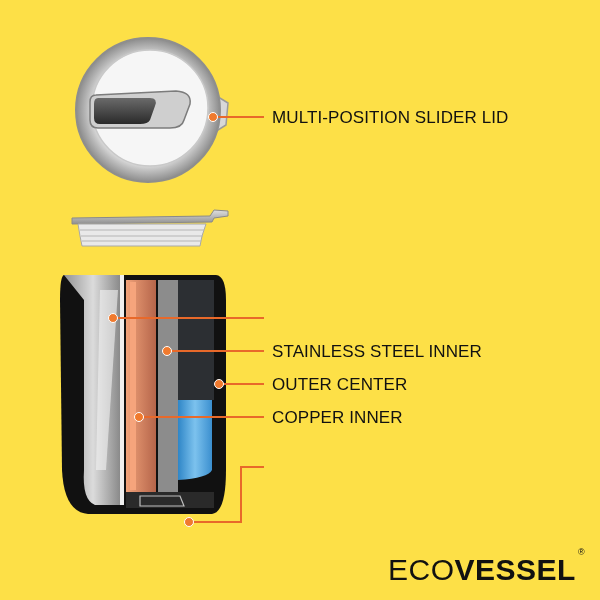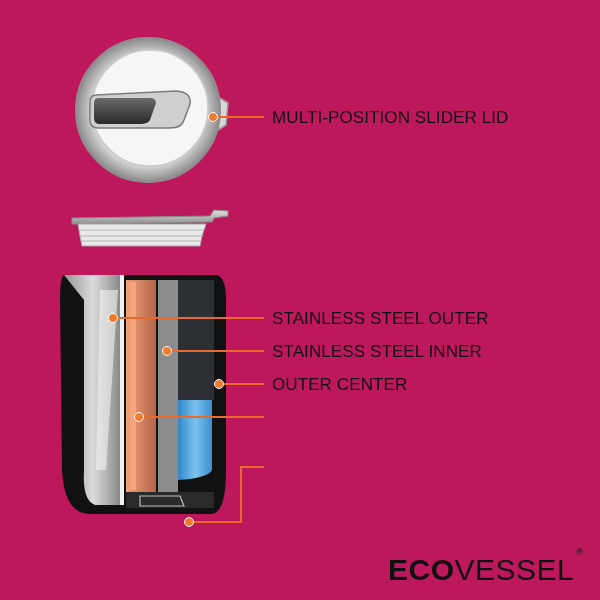--- a/index.html
+++ b/index.html
@@ -1,20 +1,20 @@
 <!DOCTYPE html>
 <html><head>
 <meta charset="utf-8">
 <style>
   html,body{margin:0;padding:0;background:#ffffff;}
-  .canvas{position:relative;width:600px;height:600px;background:#be185d;overflow:hidden;font-family:"Liberation Sans",sans-serif;}
+  .canvas{position:relative;width:600px;height:600px;background:#fde047;overflow:hidden;font-family:"Liberation Sans",sans-serif;}
   .label{position:absolute;font-size:17px;color:#111;letter-spacing:0.1px;white-space:nowrap;line-height:20px;}
   .logo{position:absolute;left:388px;top:549px;font-size:30px;color:#111;white-space:nowrap;line-height:34px;letter-spacing:0.5px;}
-  .logo .thin{font-weight:700;}
-  .logo .bold{font-weight:normal;}
+  .logo .thin{font-weight:400;}
+  .logo .bold{font-weight:bold;}
   .logo sup{font-size:9px;position:relative;top:-14px;margin-left:2px;}
   svg{position:absolute;left:0;top:0;}
 </style>
 </head>
 <body>
 
 <div class="canvas">
   <svg width="600" height="600" viewBox="0 0 600 600">
     <defs>
       <radialGradient id="lidRing" cx="50%" cy="50%" r="50%">
@@ -88,20 +88,20 @@
       <circle cx="213" cy="117" r="4.5"></circle>
       <circle cx="113" cy="318" r="4.5"></circle>
       <circle cx="167" cy="351" r="4.5"></circle>
       <circle cx="219" cy="384" r="4.5"></circle>
       <circle cx="139" cy="417" r="4.5"></circle>
       <circle cx="189" cy="522" r="4.5"></circle>
     </g>
   </svg>
 
   <div class="label" style="left:272px;top:108px;">MULTI-POSITION SLIDER LID</div>
-  <div class="label" style="left:272px;top:309px;">STAINLESS STEEL OUTER</div>
   <div class="label" style="left:272px;top:342px;">STAINLESS STEEL INNER</div>
   <div class="label" style="left:272px;top:375px;">OUTER CENTER</div>
+  <div class="label" style="left:272px;top:408px;">COPPER INNER</div>
 
   <div class="logo">
     <span class="thin">ECO</span><span class="bold">VESSEL</span><sup>®</sup>
   </div>
 </div>
 
 </body></html>

